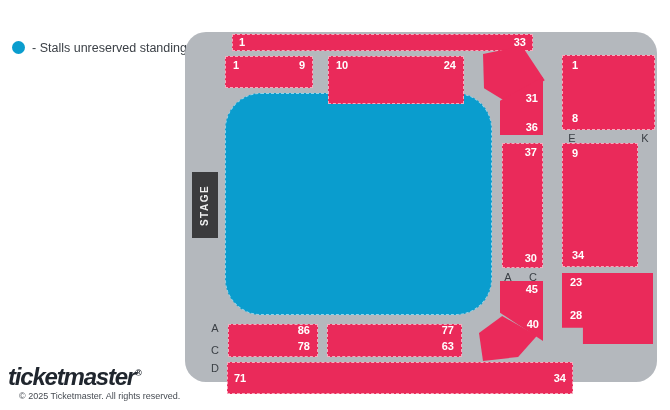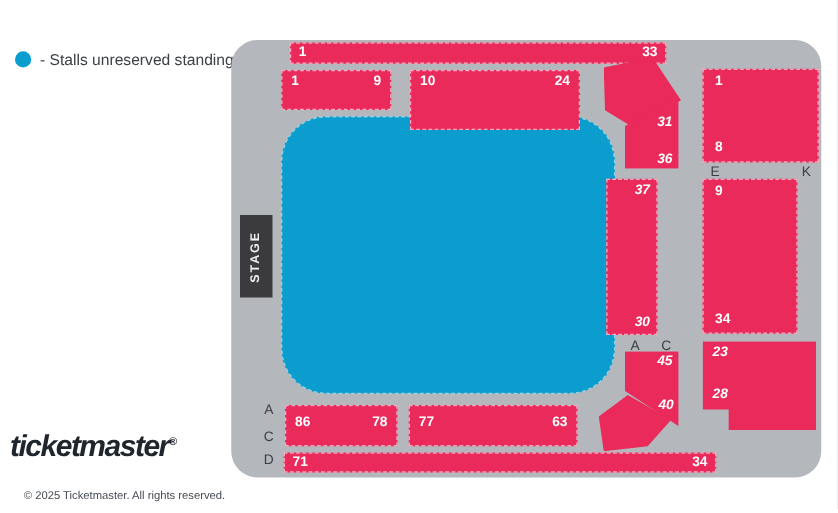--- a/index.html
+++ b/index.html
@@ -24,30 +24,30 @@
   .stalls{position:absolute;left:40px;top:61px;width:267px;height:222px;
           background:var(--stalls);border-radius:36px;
           border:1px dashed rgba(255,255,255,.55);box-sizing:border-box;}
 
   .blk{position:absolute;background:var(--circle);box-sizing:border-box;
        border:1px dashed rgba(255,255,255,.6);
        color:#fff;font-weight:bold;font-size:11px;line-height:1;}
   .clip{border:none;}
   .row-mid{display:flex;justify-content:space-between;align-items:center;padding:0 6px;}
   .row-top{display:flex;justify-content:space-between;align-items:flex-start;padding:3px 7px 0 7px;}
-  .row-bot{display:flex;justify-content:space-between;align-items:center;padding:0 7px 4px 7px;}
+  .row-bot{display:flex;justify-content:space-between;align-items:flex-end;padding:0 7px 4px 7px;flex-direction:column;}
   .col-left{display:flex;flex-direction:column;justify-content:space-between;
             align-items:flex-start;padding:4px 0 5px 9px;}
-  .abs{position:absolute;font-style:italic;}
+  .abs{position:absolute;}
 
   .marker{position:absolute;color:#3a3f45;font-size:11px;font-weight:normal;
           width:14px;text-align:center;}
 
   
-  .logo{position:absolute;left:8px;top:344px;color:#20262e;font-size:24px;font-weight:bold;
+  .logo{position:absolute;left:8px;top:363px;color:#20262e;font-size:24px;font-weight:bold;
         font-style:italic;letter-spacing:-1.2px;}
   .logo sup{font-size:9px;letter-spacing:0;}
   .copyright{position:absolute;left:9px;top:391px;color:#464b52;font-size:9px;margin-left:10px;}
 </style>
 </head>
 <body>
 
 <div class="canvas">
 
   <div class="legend">
@@ -82,21 +82,21 @@
 
     <div class="blk clip" style="left:298px;top:14px;width:63px;height:57px;
          clip-path:polygon(0% 14%,62% 0%,98% 60%,40% 100%,1.6% 74%)"></div>
 
     <div class="blk clip" style="left:315px;top:45px;width:43px;height:58px;
          clip-path:polygon(0 41%,100% 0,100% 100%,0 100%)">
       <span class="num abs" style="right:5px;top:16px">31</span>
       <span class="num abs" style="right:5px;bottom:2px">36</span>
     </div>
 
-    <div class="blk" style="left:300px;top:111px;width:41px;height:125px">
+    <div class="blk" style="left:317px;top:111px;width:41px;height:125px">
       <span class="num abs" style="right:5px;top:3px">37</span>
       <span class="num abs" style="right:5px;bottom:3px">30</span>
     </div>
 
     <span class="marker" style="left:316px;top:239px">A</span>
     <span class="marker" style="left:341px;top:239px">C</span>
 
     <div class="blk clip" style="left:315px;top:249px;width:43px;height:60px;
          clip-path:polygon(0 0,100% 0,100% 100%,0 53%)">
       <span class="num abs" style="right:5px;top:3px">45</span>
@@ -132,21 +132,21 @@
     <div class="blk row-bot" style="left:43px;top:292px;width:90px;height:33px">
       <span class="num">86</span>
       <span class="num">78</span>
     </div>
 
     <div class="blk row-bot" style="left:142px;top:292px;width:135px;height:33px">
       <span class="num">77</span>
       <span class="num">63</span>
     </div>
 
-    <div class="blk row-mid" style="left:42px;top:330px;width:346px;height:16px">
+    <div class="blk row-mid" style="left:42px;top:330px;width:346px;height:32px">
       <span class="num">71</span>
       <span class="num">34</span>
     </div>
 
   </div>
 
   <div class="logo"><span>ticketmaster</span><sup>®</sup></div>
   <div class="copyright">© 2025 Ticketmaster. All rights reserved.</div>
 
 </div>

